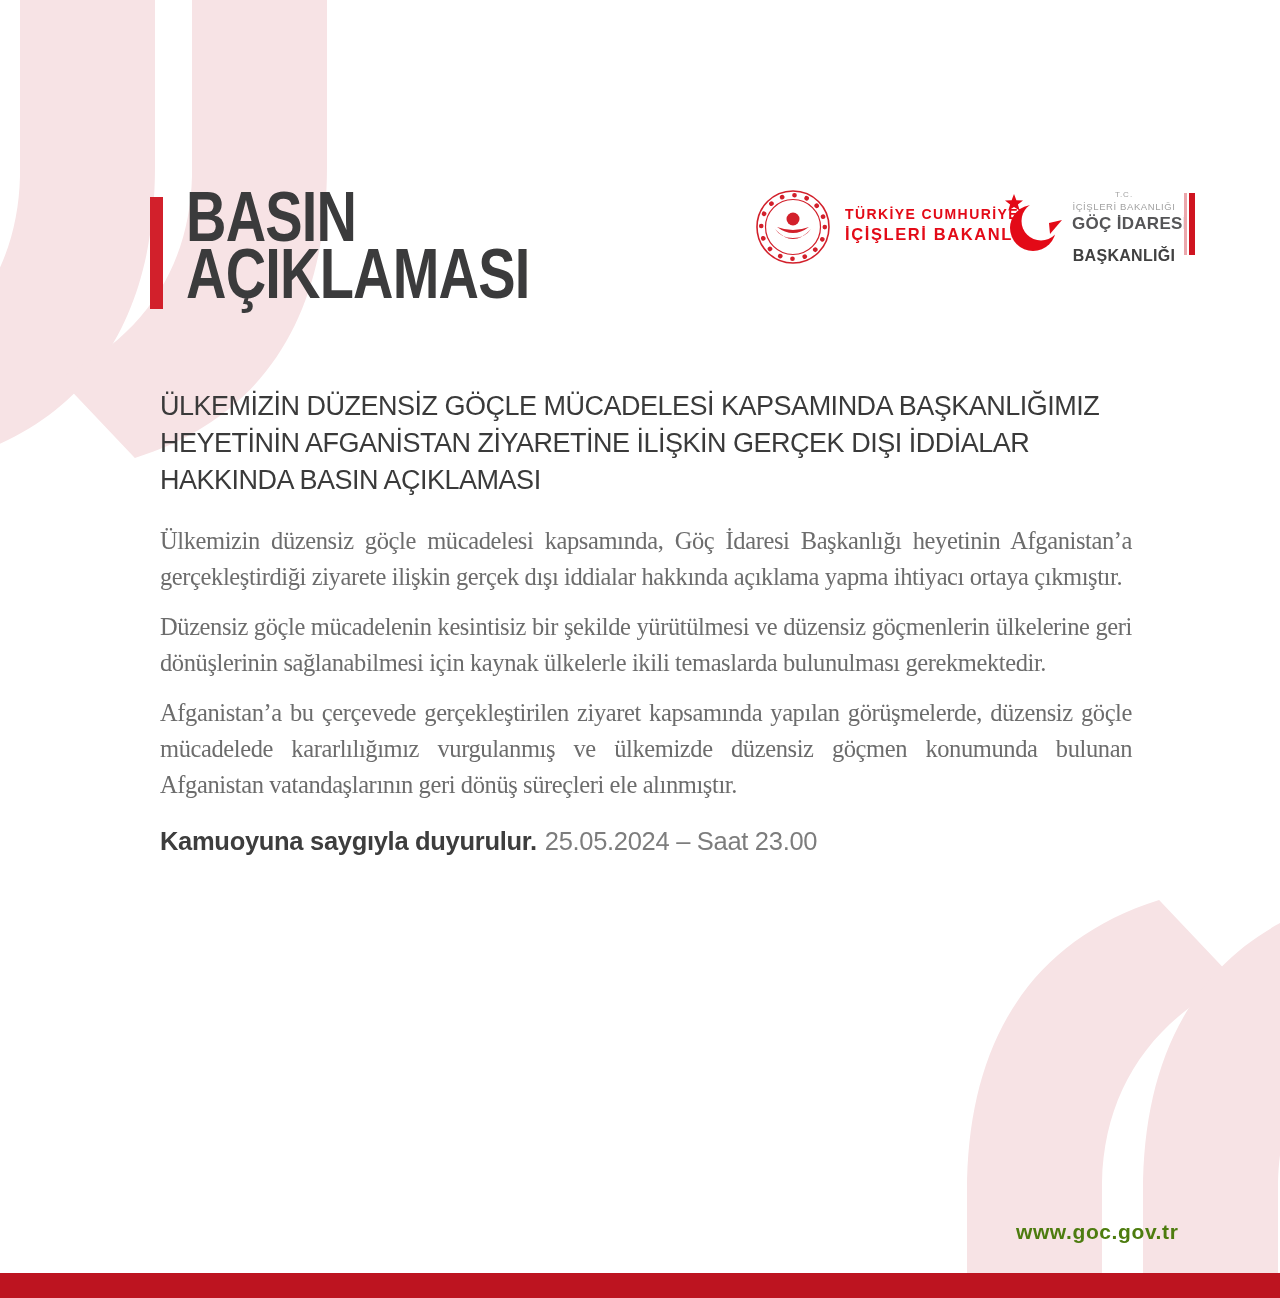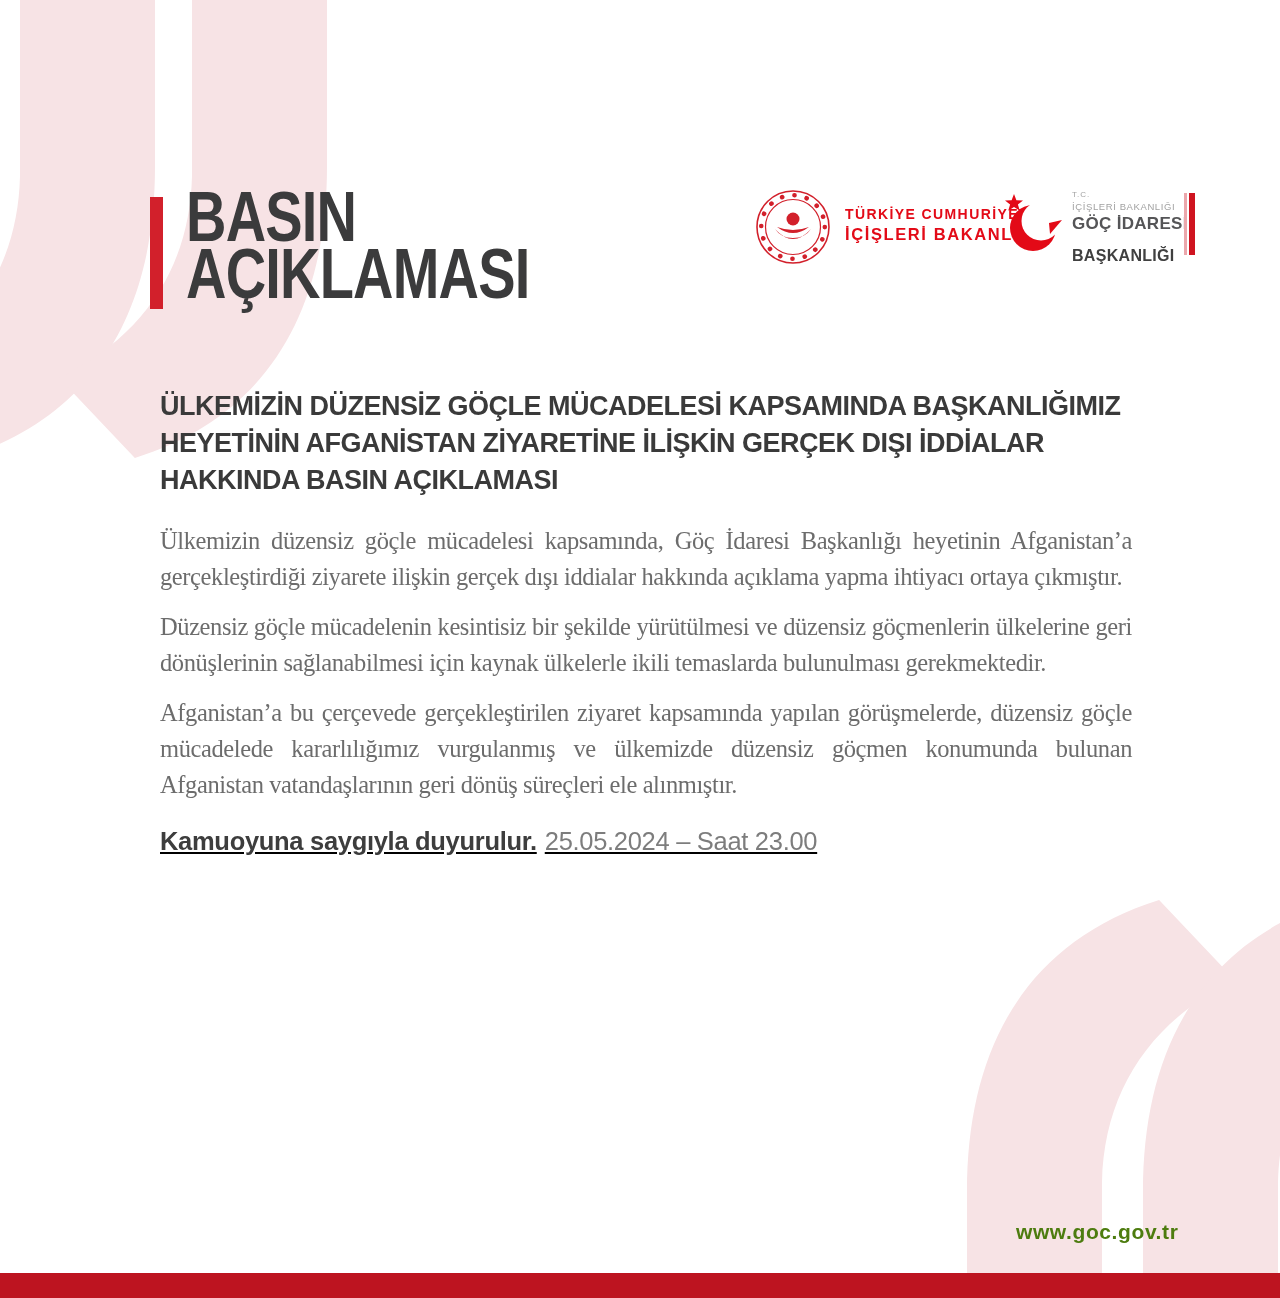--- a/index.html
+++ b/index.html
@@ -28,40 +28,40 @@
     transform:scaleX(0.8);transform-origin:left top;
   }
   
   .logo-ministry{position:absolute;left:755px;top:189px;width:76px;height:76px;z-index:2;}
   .logo-ministry svg{width:100%;height:100%;display:block;}
   .ministry-text{position:absolute;left:845px;top:206px;z-index:2;}
   .ministry-l1{font-size:14px;font-weight:600;color:#e30a17;letter-spacing:1.4px;white-space:nowrap;}
   .ministry-l2{font-size:16.5px;font-weight:800;color:#e30a17;letter-spacing:1.6px;white-space:nowrap;margin-top:3px;}
   .logo-gib{position:absolute;left:1000px;top:190px;width:66px;height:66px;z-index:2;}
   .logo-gib svg{width:100%;height:100%;display:block;}
-  .gib-text{position:absolute;left:1072px;top:190px;width:104px;text-align:left;z-index:2;}
+  .gib-text{position:absolute;left:1072px;top:190px;width:104px;text-align:center;z-index:2;}
   .gib-l1{font-size:8px;color:#a2a2a2;letter-spacing:1px;}
   .gib-l2{font-size:9.5px;color:#a2a2a2;letter-spacing:0.6px;margin-top:2px;white-space:nowrap;}
   .gib-l3{font-size:17px;font-weight:800;color:#555557;letter-spacing:0.3px;margin-top:2px;white-space:nowrap;}
   .gib-l4{font-size:16px;font-weight:800;color:#404040;letter-spacing:0.3px;margin-top:13px;white-space:nowrap;}
   .gib-bars{position:absolute;left:1184px;top:193px;height:62px;z-index:2;}
   .gib-bar-light{position:absolute;left:0;top:0;width:3px;height:62px;background:#eba7ac;}
   .gib-bar-dark{position:absolute;left:5px;top:0;width:6px;height:62px;background:#cf1420;}
   
   .column{position:absolute;left:160px;top:388px;width:972px;z-index:2;}
   .heading{margin-bottom:24px;}
   .heading-line{
-    font-size:27px;font-weight:700;color:#3a3a3a;
+    font-size:27px;font-weight:400;color:#3a3a3a;
     line-height:37px;letter-spacing:-0.5px;white-space:nowrap;
   }
   .para{
     font-size:24.5px;color:#6c6c6c;line-height:36px;
     letter-spacing:-0.4px;text-align:justify;margin:0 0 14px 0;font-family:Liberation Serif, serif;
   }
-  .closing{margin-top:20px;font-size:25.5px;line-height:36px;letter-spacing:-0.3px;text-decoration:underline;}
+  .closing{margin-top:20px;font-size:25.5px;line-height:36px;letter-spacing:-0.3px;}
   .closing-bold{font-weight:800;color:#3d3d3d;}
   .closing-date{color:#7d7d7d;margin-left:8px;}
   
   .website{
     position:absolute;left:1016px;top:1220px;z-index:6;
     font-size:21px;font-weight:800;color:#4d7c0f;letter-spacing:0.6px;
   }
   .bottom-bar{
     position:absolute;left:0;bottom:0;width:1280px;height:25px;
     background:#bd1420;z-index:5;

